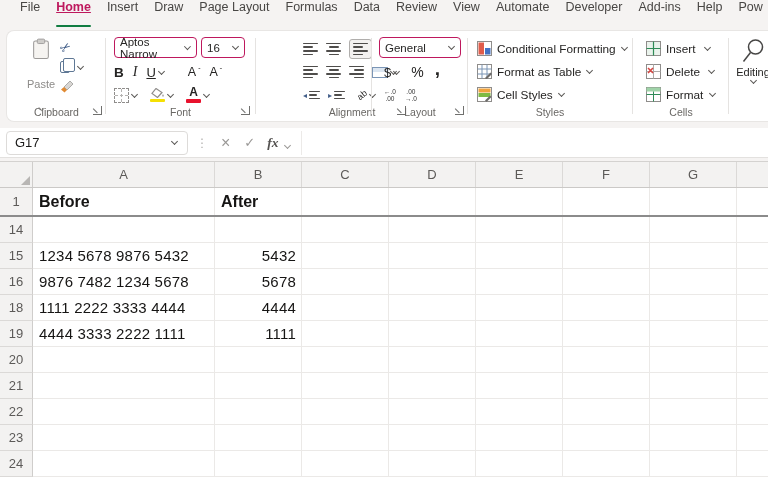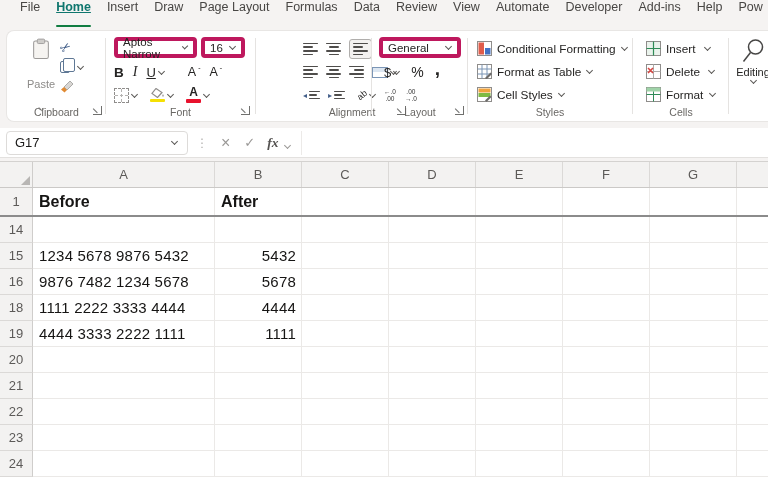--- a/index.html
+++ b/index.html
@@ -3,35 +3,35 @@
 <meta charset="utf-8">
 <style>
   * { margin:0; padding:0; box-sizing:border-box; }
   html,body { width:768px; height:486px; overflow:hidden; }
   body { font-family:"Liberation Sans", sans-serif; background:#f5f3f2; }
   .app { position:relative; width:768px; height:486px; background:#f5f3f2; }
 
   
   .tabbar { display:flex; align-items:stretch; height:30px; padding-left:12px; background:#f5f3f2; }
   .tab { display:flex; padding:0 8px; font-size:12.5px; color:#484644; position:relative; cursor:default; white-space:nowrap; }
-  .tab.active span { font-weight:bold; color:#0f766e;text-decoration:underline; }
+  .tab.active span { font-weight:bold; color:#be185d;text-decoration:underline; }
   .tab.active::after { content:''; position:absolute; left:8px; right:8px; bottom:3px; height:2.5px; border-radius:2px; background:#107c41; }
 
   
   .ribbon { position:absolute; top:30px; left:6px; right:0; height:92px; background:#fff; border:1px solid #e8e6e4; border-right:none; border-radius:8px 0 0 8px; }
   .grp { position:absolute; top:0; height:100%; }
   .glabel { position:absolute; bottom:3px; left:0; right:0; text-align:center; font-size:10.5px; color:#696764; }
   .vdiv { position:absolute; top:7px; bottom:7px; width:1px; background:#e5e3e1; }
   .launcher { position:absolute; bottom:6px; width:9px; height:9px; border-right:1.4px solid #70706e; border-bottom:1.4px solid #70706e; }
   .launcher::after { content:''; position:absolute; left:0; top:2px; width:6px; height:1.4px; background:#70706e; transform:rotate(45deg); transform-origin:left center; }
   .rrow { position:absolute; display:flex; align-items:center; height:22px; }
   .chev { display:inline-block; width:5px; height:5px; border-right:1.3px solid #5a5856; border-bottom:1.3px solid #5a5856; transform:rotate(45deg); margin:-2px 1px 0 1px; }
   .chev.dim { border-color:#9c9a98; }
   button { border:none; background:transparent; font-family:inherit; display:inline-flex; align-items:center; gap:2px; cursor:pointer; }
-  .combo { display:flex; align-items:center; justify-content:space-between; background:#fff; border:4px solid #be185d; border-radius:4px; font-size:11.5px; color:#252423; padding:0 5px; height:21px; }
+  .combo { display:flex; align-items:center; justify-content:space-between; background:#fff; border:1px solid #be185d; border-radius:4px; font-size:11.5px; color:#252423; padding:0 5px; height:21px; }
 
   
   .g-clip { left:1px; width:97px; }
   .paste { position:absolute; left:12px; top:7px; width:42px; height:72px; display:flex; flex-direction:column; align-items:center; gap:18px; }
   .paste-lbl { font-size:11px; color:#8d8b89; }
   .cliptools { position:absolute; left:52px; top:9px; display:flex; flex-direction:column; gap:6px; }
   .scissors { font-size:13px; color:#44608a; display:inline-block; transform:rotate(-35deg); }
   .copy-ic { position:relative; width:10px; height:12px; border:1.2px solid #5f7895; border-radius:2px; background:#fff; display:inline-block; }
   .copy-ic::after { content:''; position:absolute; left:2px; top:-4px; width:10px; height:12px; border:1.2px solid #5f7895; border-radius:2px; background:#fff; }
 

